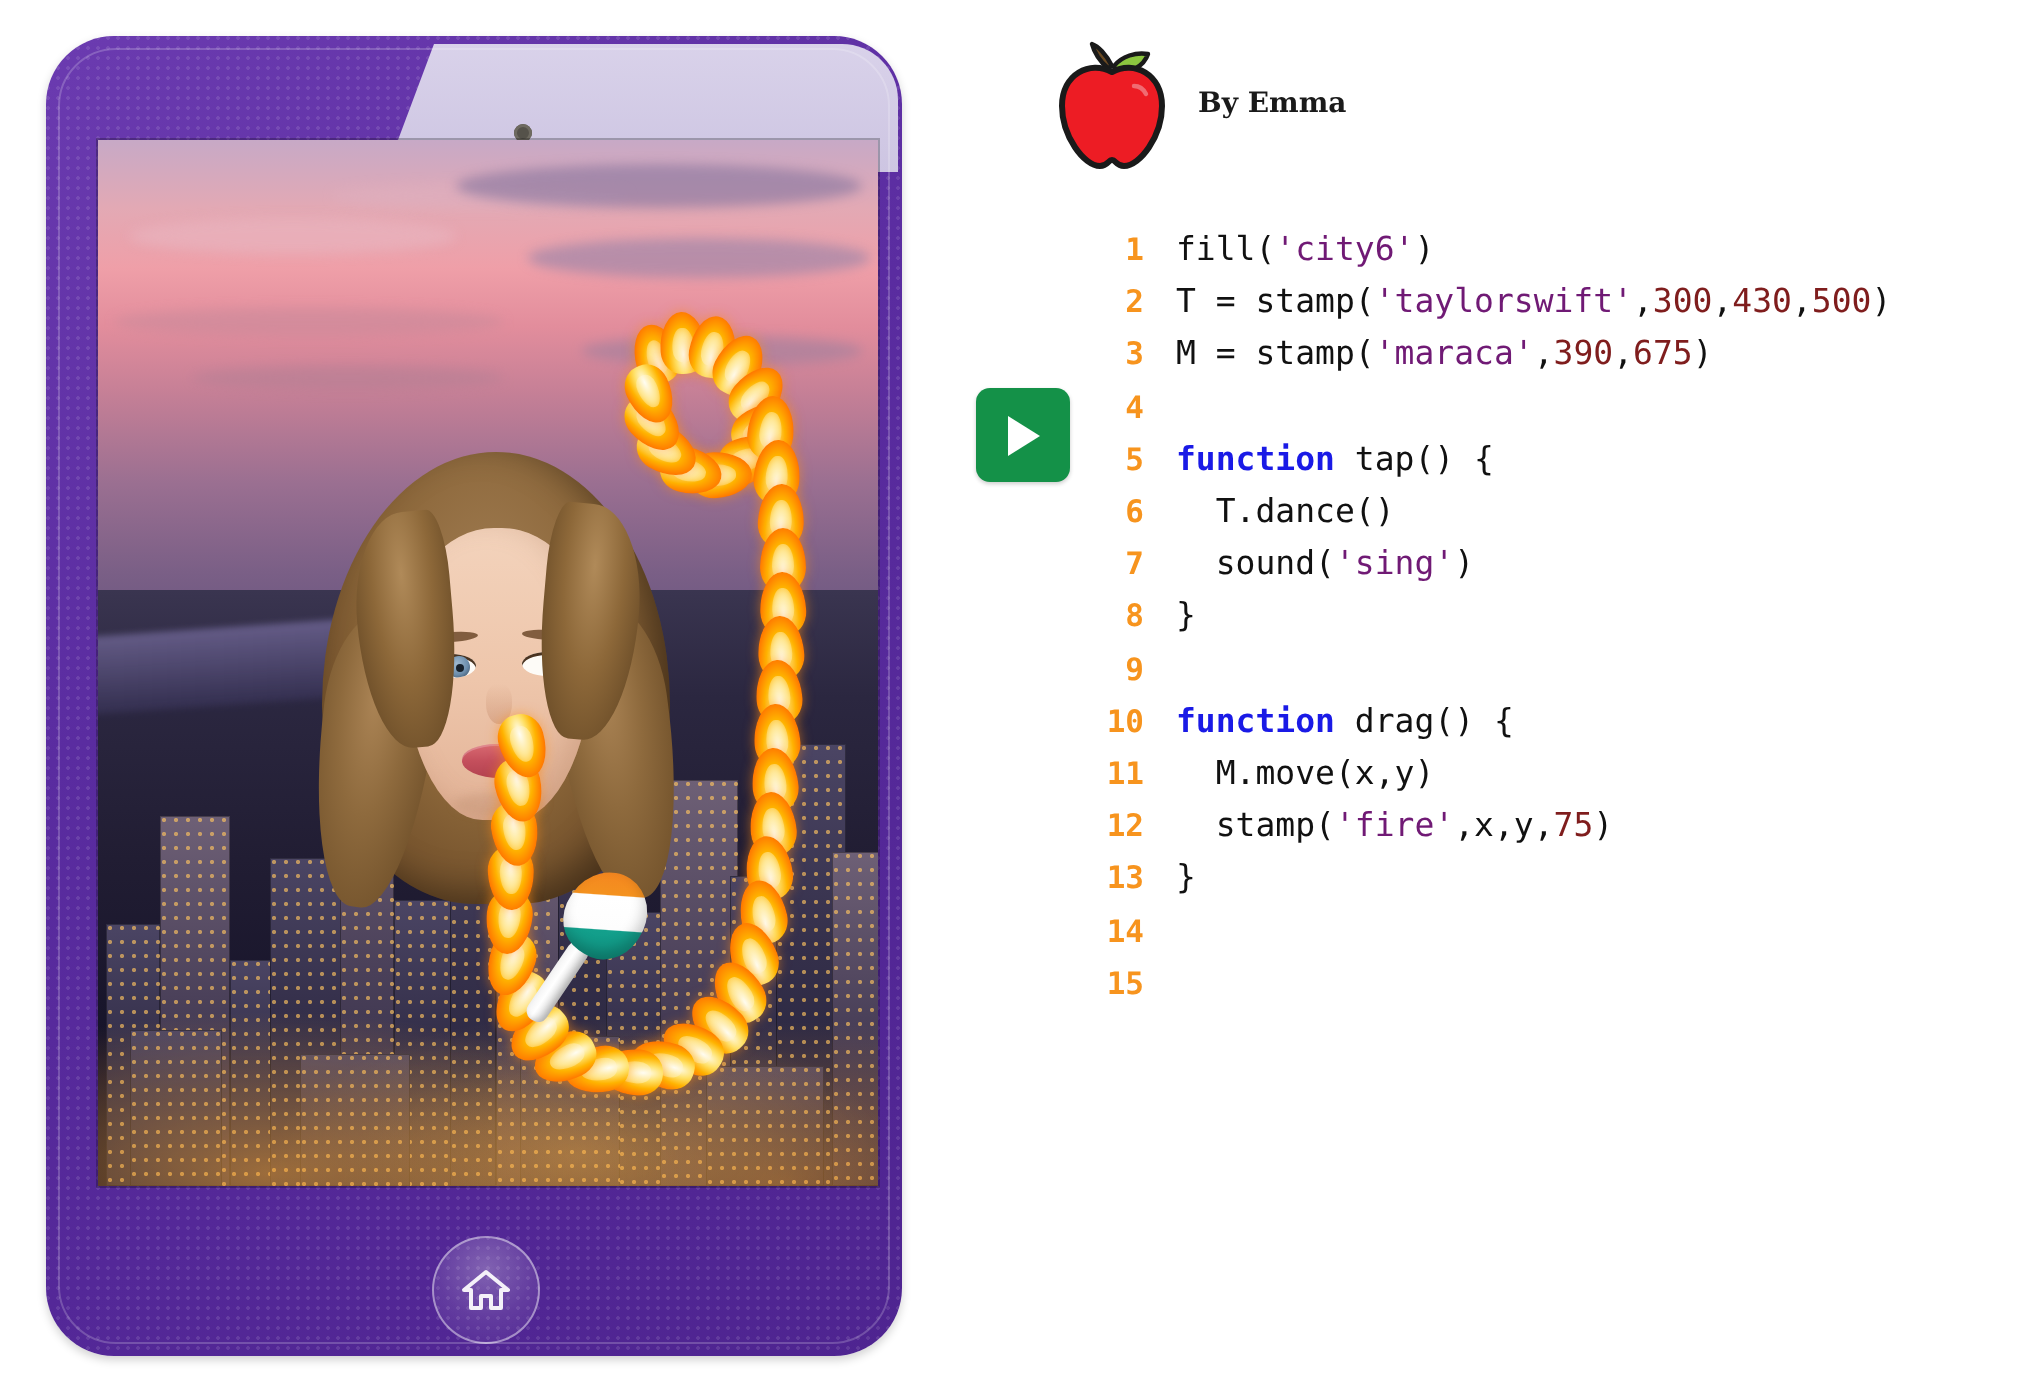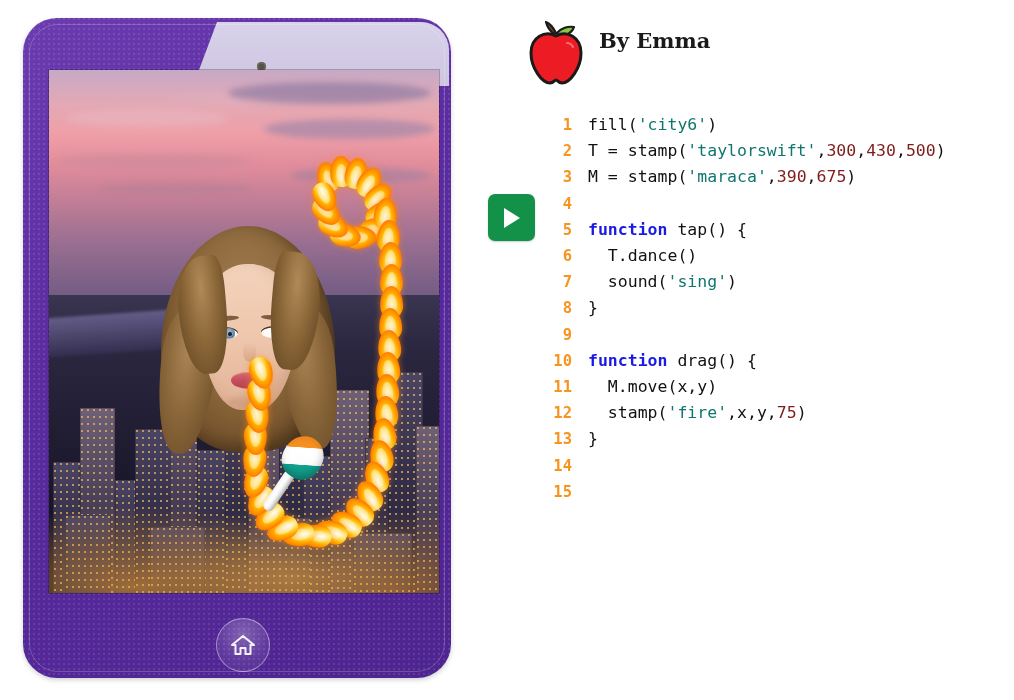--- a/index.html
+++ b/index.html
@@ -315,25 +315,25 @@
   #app-title {
     font-family: "DejaVu Sans", sans-serif;
     font-size: 31px;
     font-weight: bold;
     color: #5b2d8e;
     line-height: 1.05;
     letter-spacing: -0.3px;
   }
   #app-author {
     font-family: "DejaVu Serif", serif;
-    font-size: 21px;
+    font-size: 14px;
     font-weight: bold;
     color: #1a1a1a;
     line-height: 1.2;
-    margin-top: 2px;
+    margin-top: 18px;
     text-align: center;
   }
 
   
   #run-button {
     position: absolute;
     left: 18px;
     top: 194px;
     width: 47px;
     height: 47px;
@@ -365,21 +365,21 @@
     flex: none;
     width: 30px;
     text-align: right;
     color: #f7941e;
     font-weight: bold;
     font-size: 15.5px;
     margin-right: 16px;
     user-select: none;
   }
   .code-text { color: #111111; }
-  .tok-str { color: #0f766e; }
+  .tok-str { color: #701a75; }
   .tok-num { color: #7f1d1d; }
   .tok-kw  { color: #1a1ae6; font-weight: bold; }
 </style>
 </head>
 <body>
 
 <div id="tablet">
   <div id="tablet-highlight"></div>
   <div id="tablet-camera"></div>
   <div id="tablet-rim"></div>

